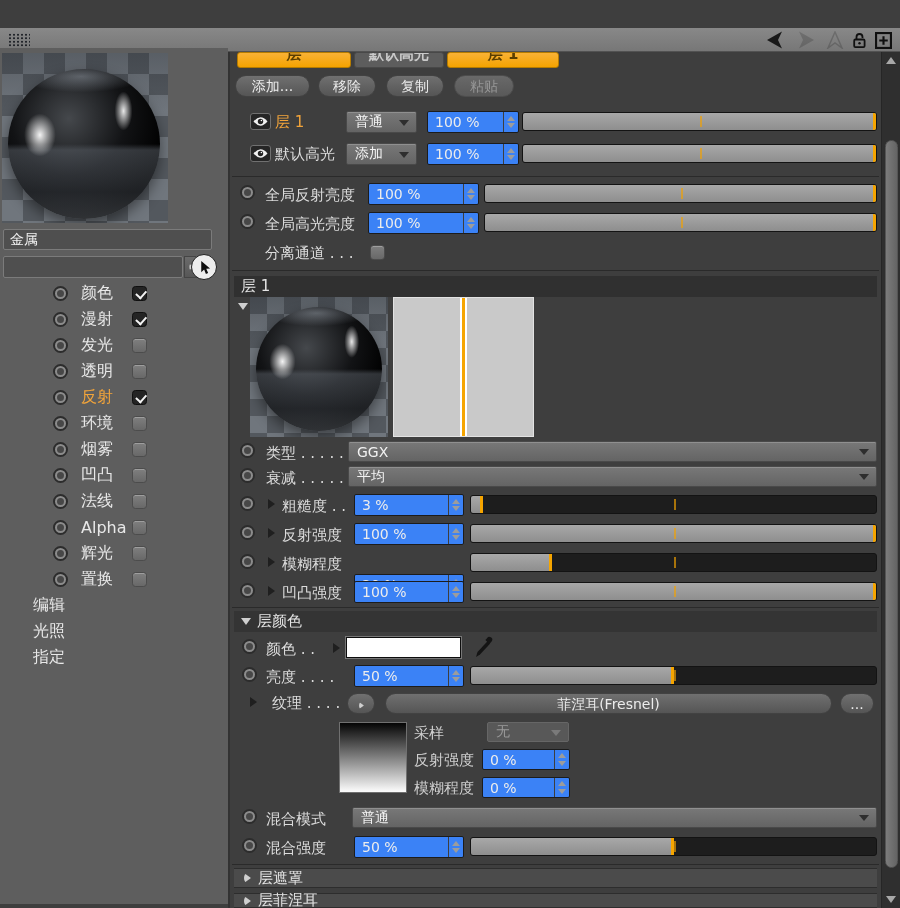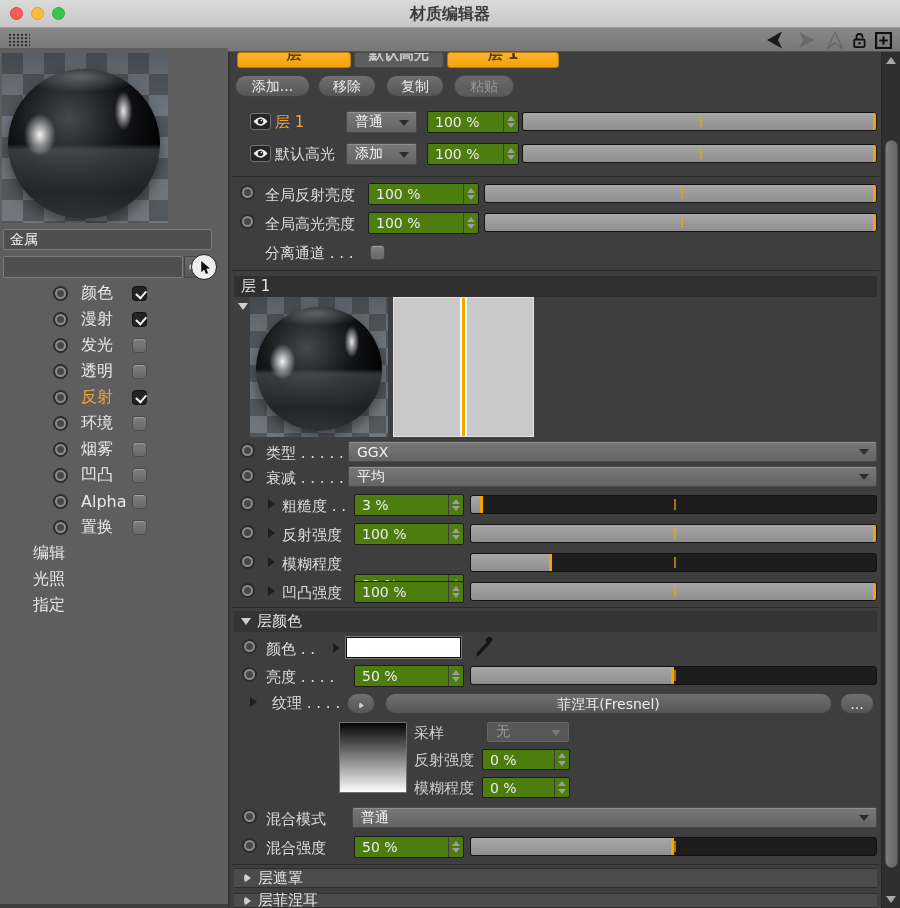--- a/index.html
+++ b/index.html
@@ -90,21 +90,21 @@
   .lbl.dim { color:#cfcfcf; }
 
   .dd { position:absolute; background:linear-gradient(#787878,#646464); border:1px solid #494949;
     border-radius:2px; color:#f2f2f2; font-size:14px; display:flex; align-items:center; padding-left:8px;
     box-shadow:inset 0 1px rgba(255,255,255,.18); }
   .dd .caret { position:absolute; right:7px; top:50%; margin-top:-2.5px; width:0; height:0;
     border-left:5px solid transparent; border-right:5px solid transparent; border-top:6px solid #2e2e2e; }
   .dd.disabled { background:#585858; color:#9a9a9a; box-shadow:none; border-color:#666; }
   .dd.disabled .caret { border-top-color:#7a7a7a; }
 
-  .spin { position:absolute; background:#4d7c0f; border:1px solid #1c1c1c; border-radius:2px;
+  .spin { position:absolute; background:#3b82f6; border:1px solid #1c1c1c; border-radius:2px;
     color:#ececec; font-size:14px; display:flex; align-items:center; padding-left:7px; }
   .steps { position:absolute; right:0; top:0; bottom:0; width:15px; border-left:1px solid #3e3e3e;
     display:flex; flex-direction:column; align-items:center; justify-content:center; gap:2.5px; }
   .su { width:0;height:0;border-left:4px solid transparent;border-right:4px solid transparent;border-bottom:5px solid #9c9c9c; }
   .sd { width:0;height:0;border-left:4px solid transparent;border-right:4px solid transparent;border-top:5px solid #9c9c9c; }
 
   .slider { position:absolute; background:#1d1d1d; border:1px solid #131313; border-radius:3px; overflow:hidden; }
   .fill { position:absolute; left:0; top:0; bottom:0; background:linear-gradient(#a8a8a8,#8e8e8e); }
   .fill::after { content:''; position:absolute; right:0; top:0; bottom:0; width:3px; background:#f6a500; }
   .tick { position:absolute; top:3px; bottom:3px; width:2px; background:rgba(242,162,0,.65); z-index:2; }
@@ -140,28 +140,20 @@
   .sb-dn { position:absolute; bottom:5px; left:50%; margin-left:-5px; width:0; height:0;
     border-left:5px solid transparent; border-right:5px solid transparent; border-top:7px solid #a8a8a8; }
   .sb-thumb { position:absolute; top:88px; left:3px; width:13px; height:728px; border-radius:7px;
     background:linear-gradient(90deg,#7c7c7c,#646464); border:1px solid #555; }
 </style>
 </head>
 <body>
 
 <div id="app">
 
-  <div class="titlebar">
-    <div class="lights">
-      <span class="light red"></span>
-      <span class="light yellow"></span>
-      <span class="light green"></span>
-    </div>
-    <div class="win-title">材质编辑器</div>
-  </div>
 
   <div class="toolbar">
     <span class="grid-icon"></span>
     <div class="tb-right">
       <svg width="22" height="18" viewBox="0 0 18 18">
           <path d="M1 9 L16 0.5 L12 9 L16 17.5 Z" fill="#191919"></path>
         </svg>
       <svg class="ghost" width="22" height="18" viewBox="0 0 18 18">
           <path d="M17 9 L2 0.5 L6 9 L2 17.5 Z" fill="#000"></path>
         </svg>
@@ -234,21 +226,31 @@
         <span class="ch-label">烟雾</span>
         <span class="checkbox"></span>
       </div>
       <div class="ch-row">
         <span class="dot"></span>
         <span class="ch-label">凹凸</span>
         <span class="checkbox"></span>
       </div>
       <div class="ch-row">
         <span class="dot"></span>
+        <span class="ch-label">法线</span>
+        <span class="checkbox"></span>
+      </div>
+      <div class="ch-row">
+        <span class="dot"></span>
         <span class="ch-label">Alpha</span>
+        <span class="checkbox"></span>
+      </div>
+      <div class="ch-row">
+        <span class="dot"></span>
+        <span class="ch-label">辉光</span>
         <span class="checkbox"></span>
       </div>
       <div class="ch-row">
         <span class="dot"></span>
         <span class="ch-label">置换</span>
         <span class="checkbox"></span>
       </div>
       <div class="pg-row">
           <span>编辑</span>
         </div>

